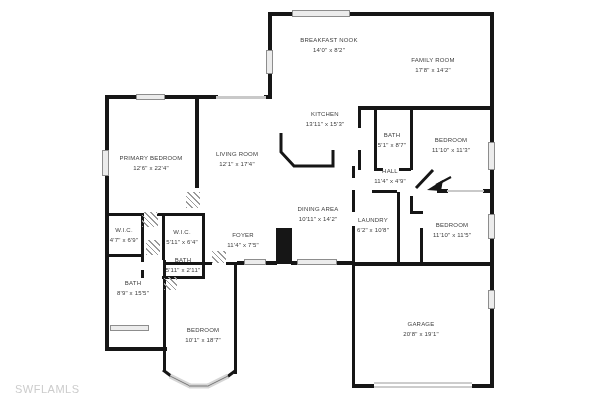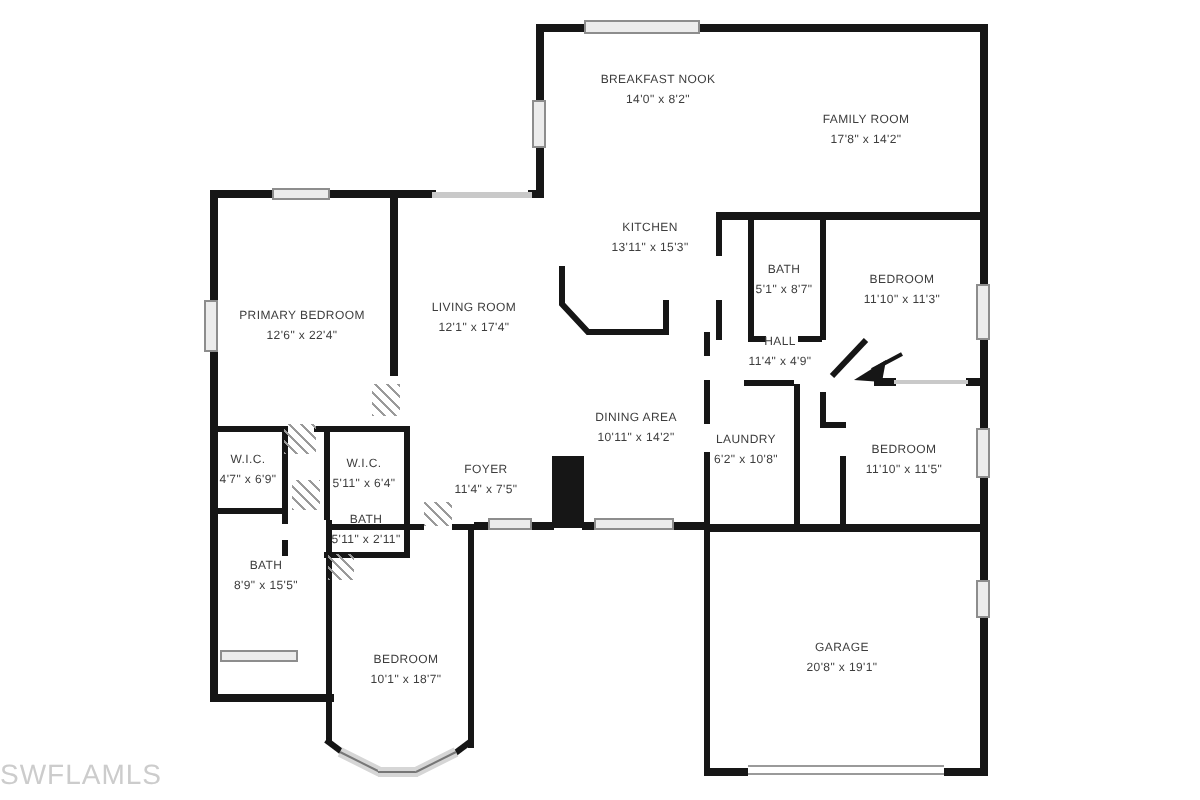--- a/index.html
+++ b/index.html
@@ -6,21 +6,21 @@
   #stage{position:relative;width:600px;height:400px;background:#ffffff;overflow:hidden;
          font-family:"Liberation Sans",sans-serif;}
   .w{position:absolute;background:#161616;}
   .win{position:absolute;background:#ececec;border:1px solid #8d8d8d;box-sizing:border-box;}
   .win-thin{position:absolute;background:#c9c9c9;}
   .hatch{position:absolute;background:repeating-linear-gradient(45deg,#9a9a9a 0 1px,transparent 1px 4px);}
   .room{position:absolute;transform:translate(-50%,-50%);text-align:center;color:#3d3d3d;
         font-size:6px;line-height:1.6;letter-spacing:.2px;white-space:nowrap;}
   .room .nm{display:block;}
   .room .dm{display:block;}
-  #wm{position:absolute;left:0;bottom:5px;font-size:14px;color:#cccccc;letter-spacing:.5px;}
+  #wm{position:absolute;left:15px;bottom:5px;font-size:11px;color:#cccccc;letter-spacing:.5px;}
   svg{position:absolute;left:0;top:0;}
 </style>
 </head>
 <body>
 
 <div id="stage">
 
   <div class="w" style="left:268px;top:12px;width:226px;height:4px"></div>
   <div class="w" style="left:490px;top:12px;width:4px;height:376px"></div>
   <div class="w" style="left:268px;top:12px;width:4px;height:85px"></div>

